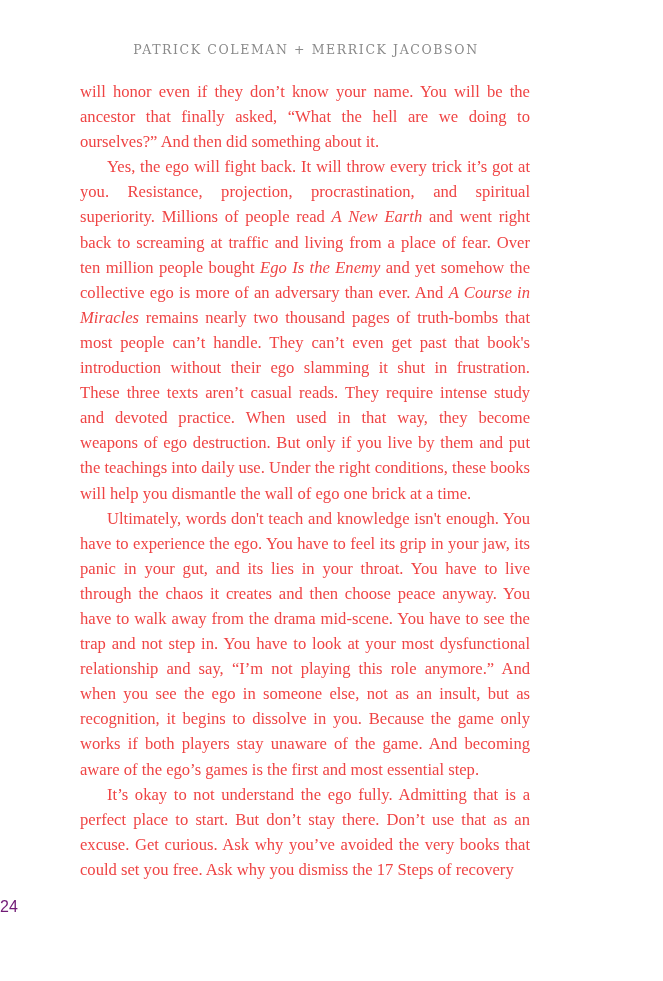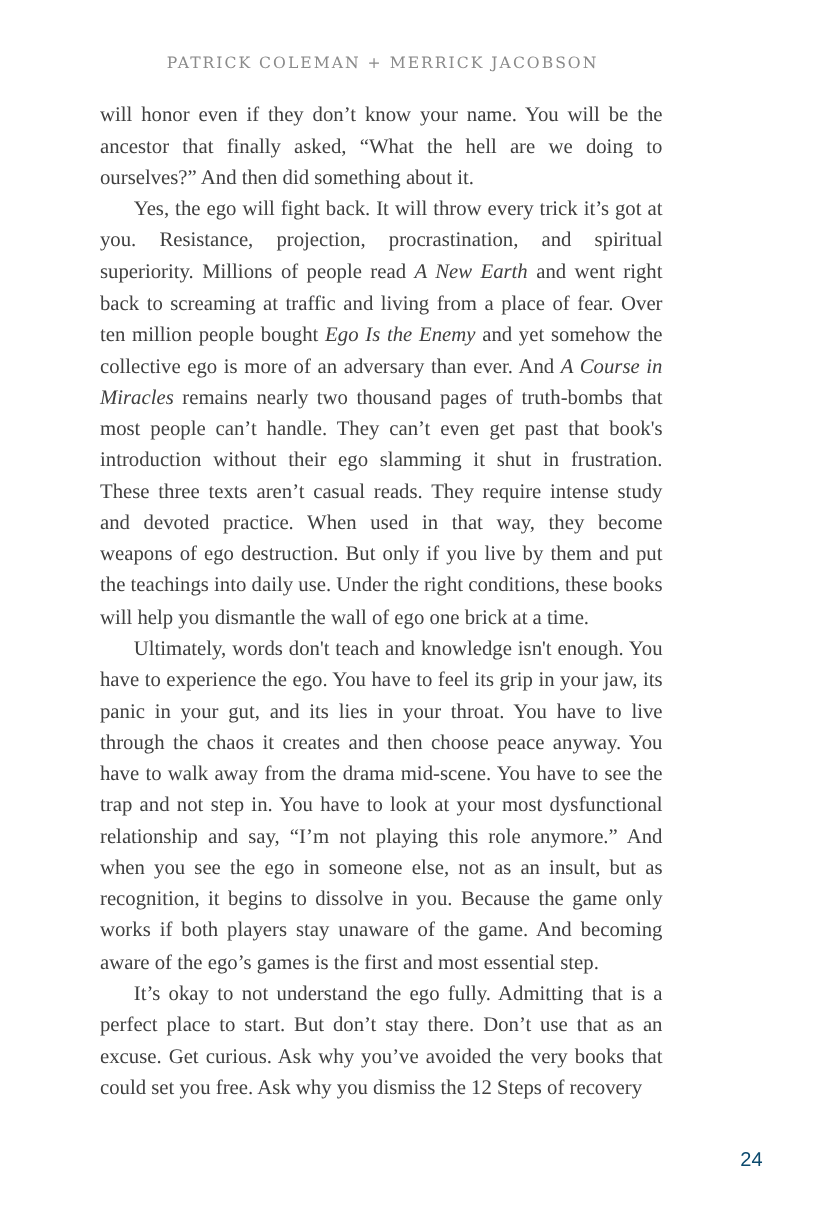--- a/index.html
+++ b/index.html
@@ -33,61 +33,61 @@
       white-space: nowrap;
     }
     .body-text {
       position: absolute;
       top: 79px;
       left: 80px;
       width: 450px;
       font-family: "Liberation Serif", "DejaVu Serif", serif;
       font-size: 16.6px;
       line-height: 25.1px;
-      color: #404040;
+      color: #ef4444;
       text-align: justify;
       hyphens: none;
     }
     .body-text p {
       margin: 0;
       text-indent: 27px;
     }
     .body-text p.continued {
       text-indent: 0;
     }
     .body-text em {
       font-style: italic;
       font-family: Liberation Serif, serif;
     }
     .page-number {
       position: absolute;
-      top: 920px;
+      top: 898px;
       left: 0;
       width: 610px;
-      text-align: right;
+      text-align: left;
       font-family: "Liberation Sans", "DejaVu Sans", sans-serif;
       font-size: 16px;
-      color: #0c4a6e;
+      color: #701a75;
     }
   </style>
 </head>
 <body>
 
 <div class="page">
   <div class="running-header">PATRICK COLEMAN + MERRICK JACOBSON</div>
 
   <div class="body-text">
     <p class="continued">
       <span>will honor even if they don’t know your name. You will be the ancestor that finally asked, “What the hell are we doing to ourselves?” And then did something about it.</span>
     </p>
     <p>
       <span>Yes, the ego will fight back. It will throw every trick it’s got at you. Resistance, projection, procrastination, and spiritual superiority. Millions of people read </span><em>A New Earth</em><span> and went right back to screaming at traffic and living from a place of fear. Over ten million people bought </span><em>Ego Is the Enemy</em><span> and yet somehow the collective ego is more of an adversary than ever. And </span><em>A Course in Miracles</em><span> remains nearly two thousand pages of truth-bombs that most people can’t handle. They can’t even get past that book's introduction without their ego slamming it shut in frustration. These three texts aren’t casual reads. They require intense study and devoted practice.  When used in that way, they become weapons of ego destruction. But only if you live by them and put the teachings into daily use. Under the right conditions, these books will help you dismantle the wall of ego one brick at a time.</span>
     </p>
     <p>
       <span>Ultimately, words don't teach and knowledge isn't enough. You have to experience the ego. You have to feel its grip in your jaw, its panic in your gut, and its lies in your throat. You have to live through the chaos it creates and then choose peace anyway. You have to walk away from the drama mid-scene. You have to see the trap and not step in. You have to look at your most dysfunctional relationship and say, “I’m not playing this role anymore.” And when you see the ego in someone else, not as an insult, but as recognition, it begins to dissolve in you. Because the game only works if both players stay unaware of the game. And becoming aware of the ego’s games is the first and most essential step.</span>
     </p>
     <p>
-      <span>It’s okay to not understand the ego fully. Admitting that is a perfect place to start. But don’t stay there. Don’t use that as an excuse. Get curious. Ask why you’ve avoided the very books that could set you free. Ask why you dismiss the 12 Steps of recovery</span>
+      <span>It’s okay to not understand the ego fully. Admitting that is a perfect place to start. But don’t stay there. Don’t use that as an excuse. Get curious. Ask why you’ve avoided the very books that could set you free. Ask why you dismiss the 17 Steps of recovery</span>
     </p>
   </div>
 
   <div class="page-number">24</div>
 </div>
 
 </body></html>

